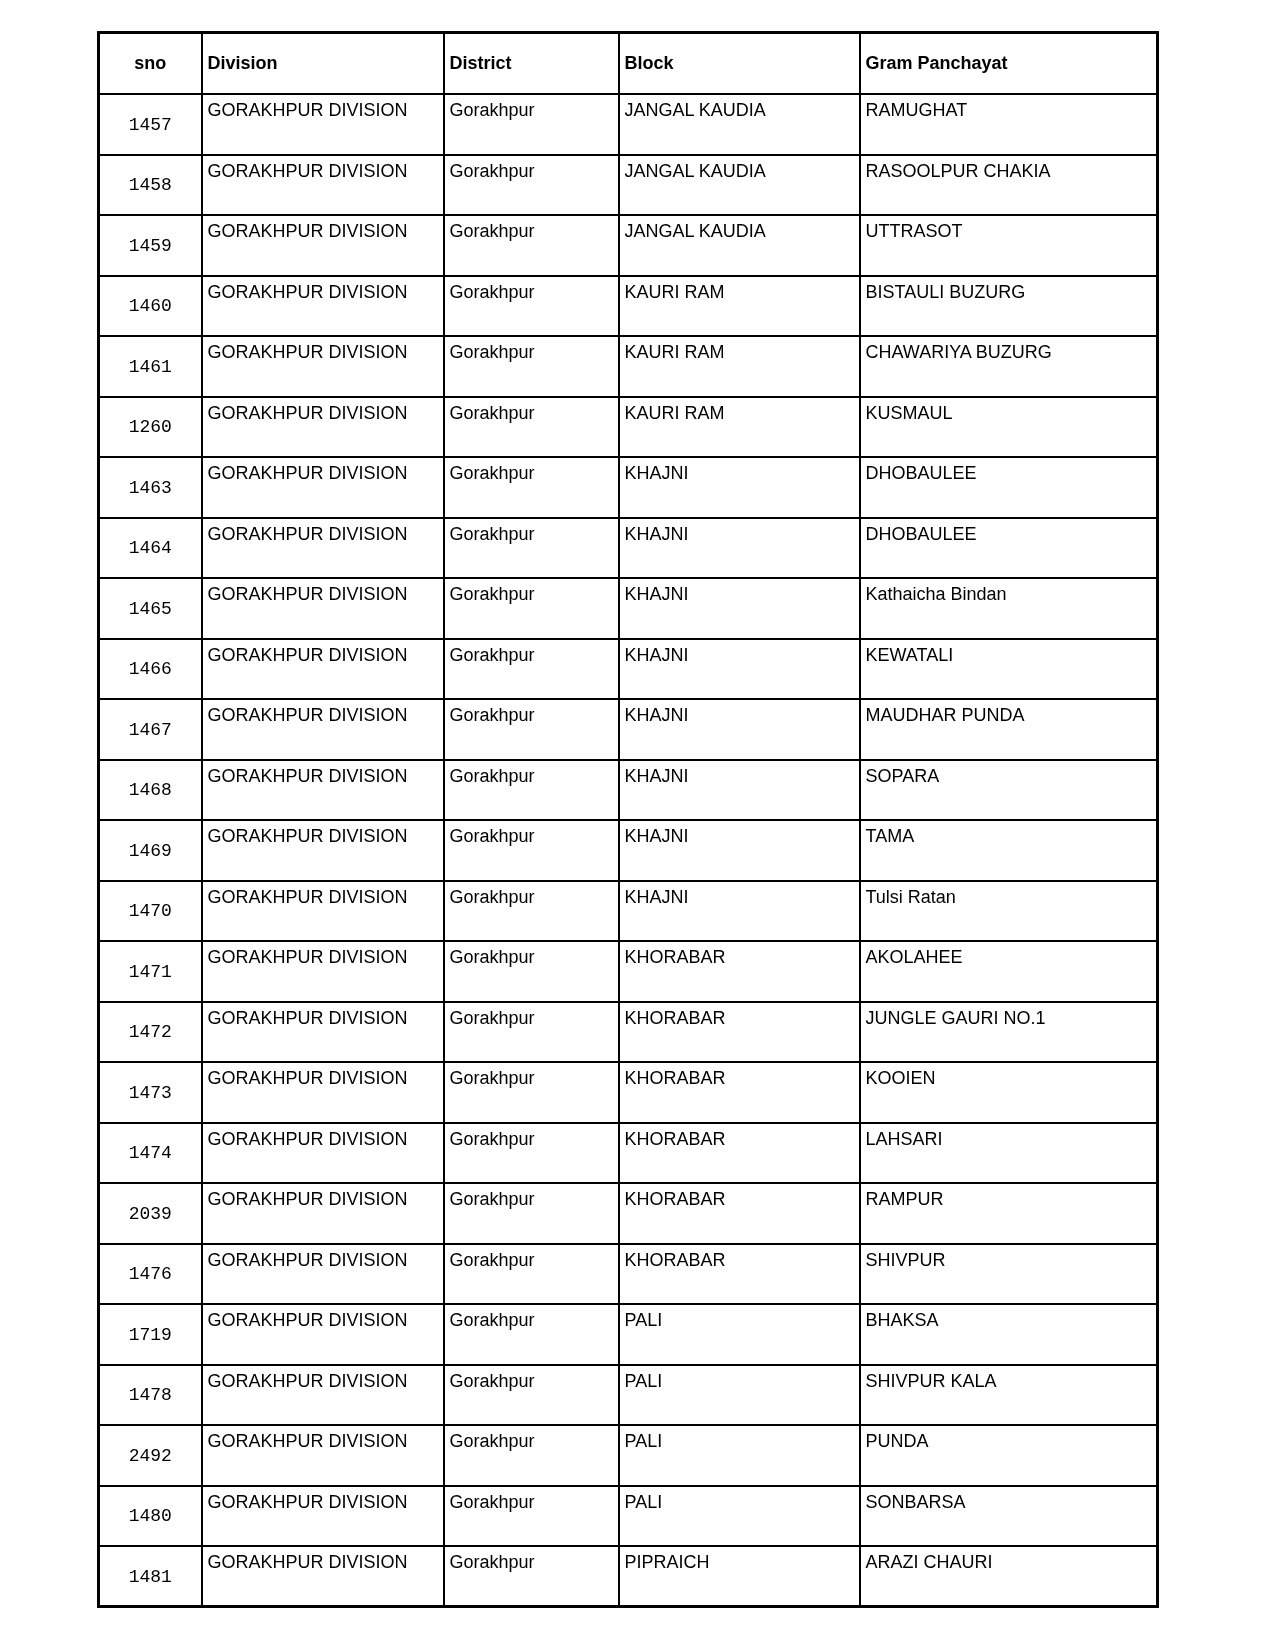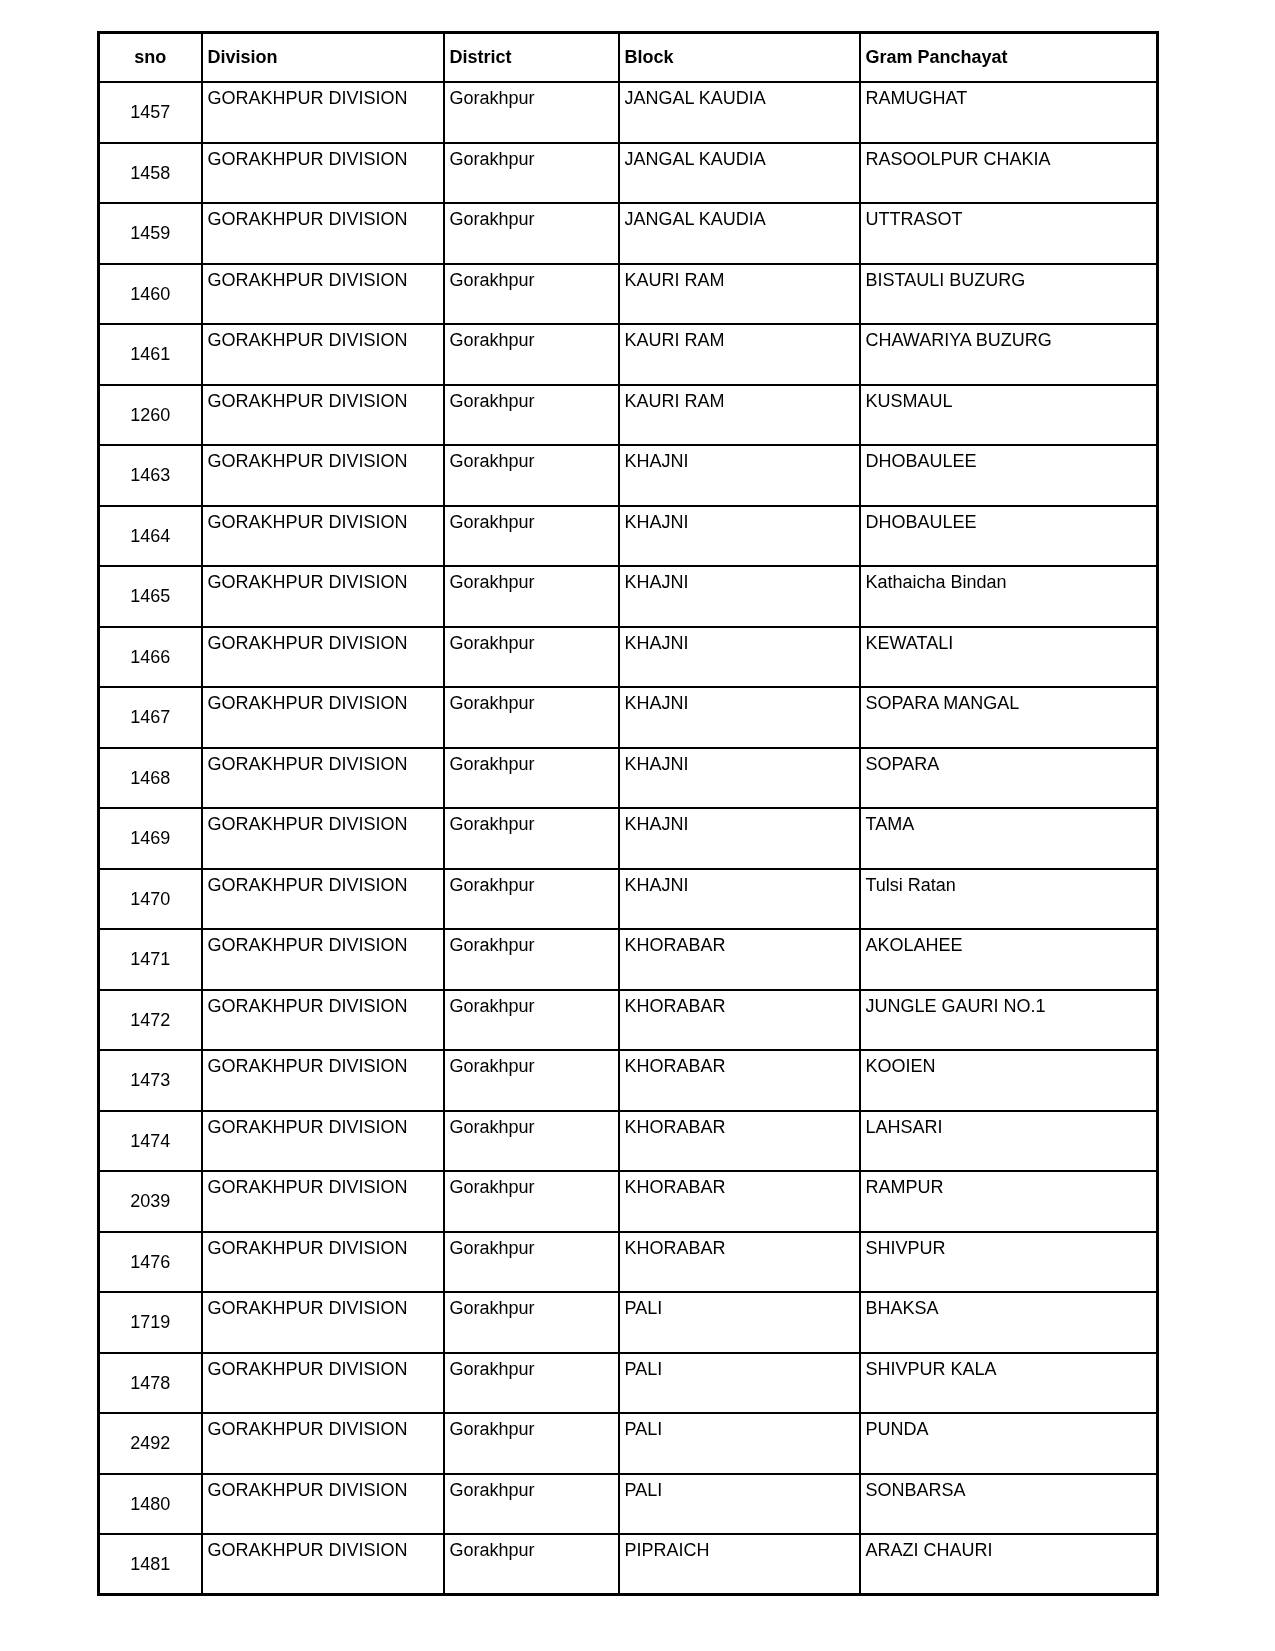--- a/index.html
+++ b/index.html
@@ -35,36 +35,37 @@
     height: 28px;
   }
   .data-table tbody tr {
     height: 60.5px;
   }
   .data-table th {
     font-size: 18px;
     font-weight: bold;
     text-align: left;
     vertical-align: middle;
-    padding: 13px 5px;
+    padding: 19px 5px;
   }
   .data-table th.col0 {
     text-align: center;
   }
   .data-table td {
     font-size: 18px;
     font-weight: normal;
     text-align: left;
     vertical-align: top;
     padding: 5px 5px 0 5px;
   }
   .data-table td.col0 {
     text-align: center;
     vertical-align: middle;
     padding: 10px 2px 9px 2px;
+    font-family: Liberation Mono, monospace;
   }
 </style>
 </head>
 <body>
 
 <div class="page">
   <table class="data-table">
     <colgroup>
         <col style="width: 103px;">
         <col style="width: 242px;">
@@ -150,21 +151,21 @@
           <td class="col1">GORAKHPUR DIVISION</td>
           <td class="col2">Gorakhpur</td>
           <td class="col3">KHAJNI</td>
           <td class="col4">KEWATALI</td>
         </tr>
         <tr>
           <td class="col0">1467</td>
           <td class="col1">GORAKHPUR DIVISION</td>
           <td class="col2">Gorakhpur</td>
           <td class="col3">KHAJNI</td>
-          <td class="col4">SOPARA MANGAL</td>
+          <td class="col4">MAUDHAR PUNDA</td>
         </tr>
         <tr>
           <td class="col0">1468</td>
           <td class="col1">GORAKHPUR DIVISION</td>
           <td class="col2">Gorakhpur</td>
           <td class="col3">KHAJNI</td>
           <td class="col4">SOPARA</td>
         </tr>
         <tr>
           <td class="col0">1469</td>

